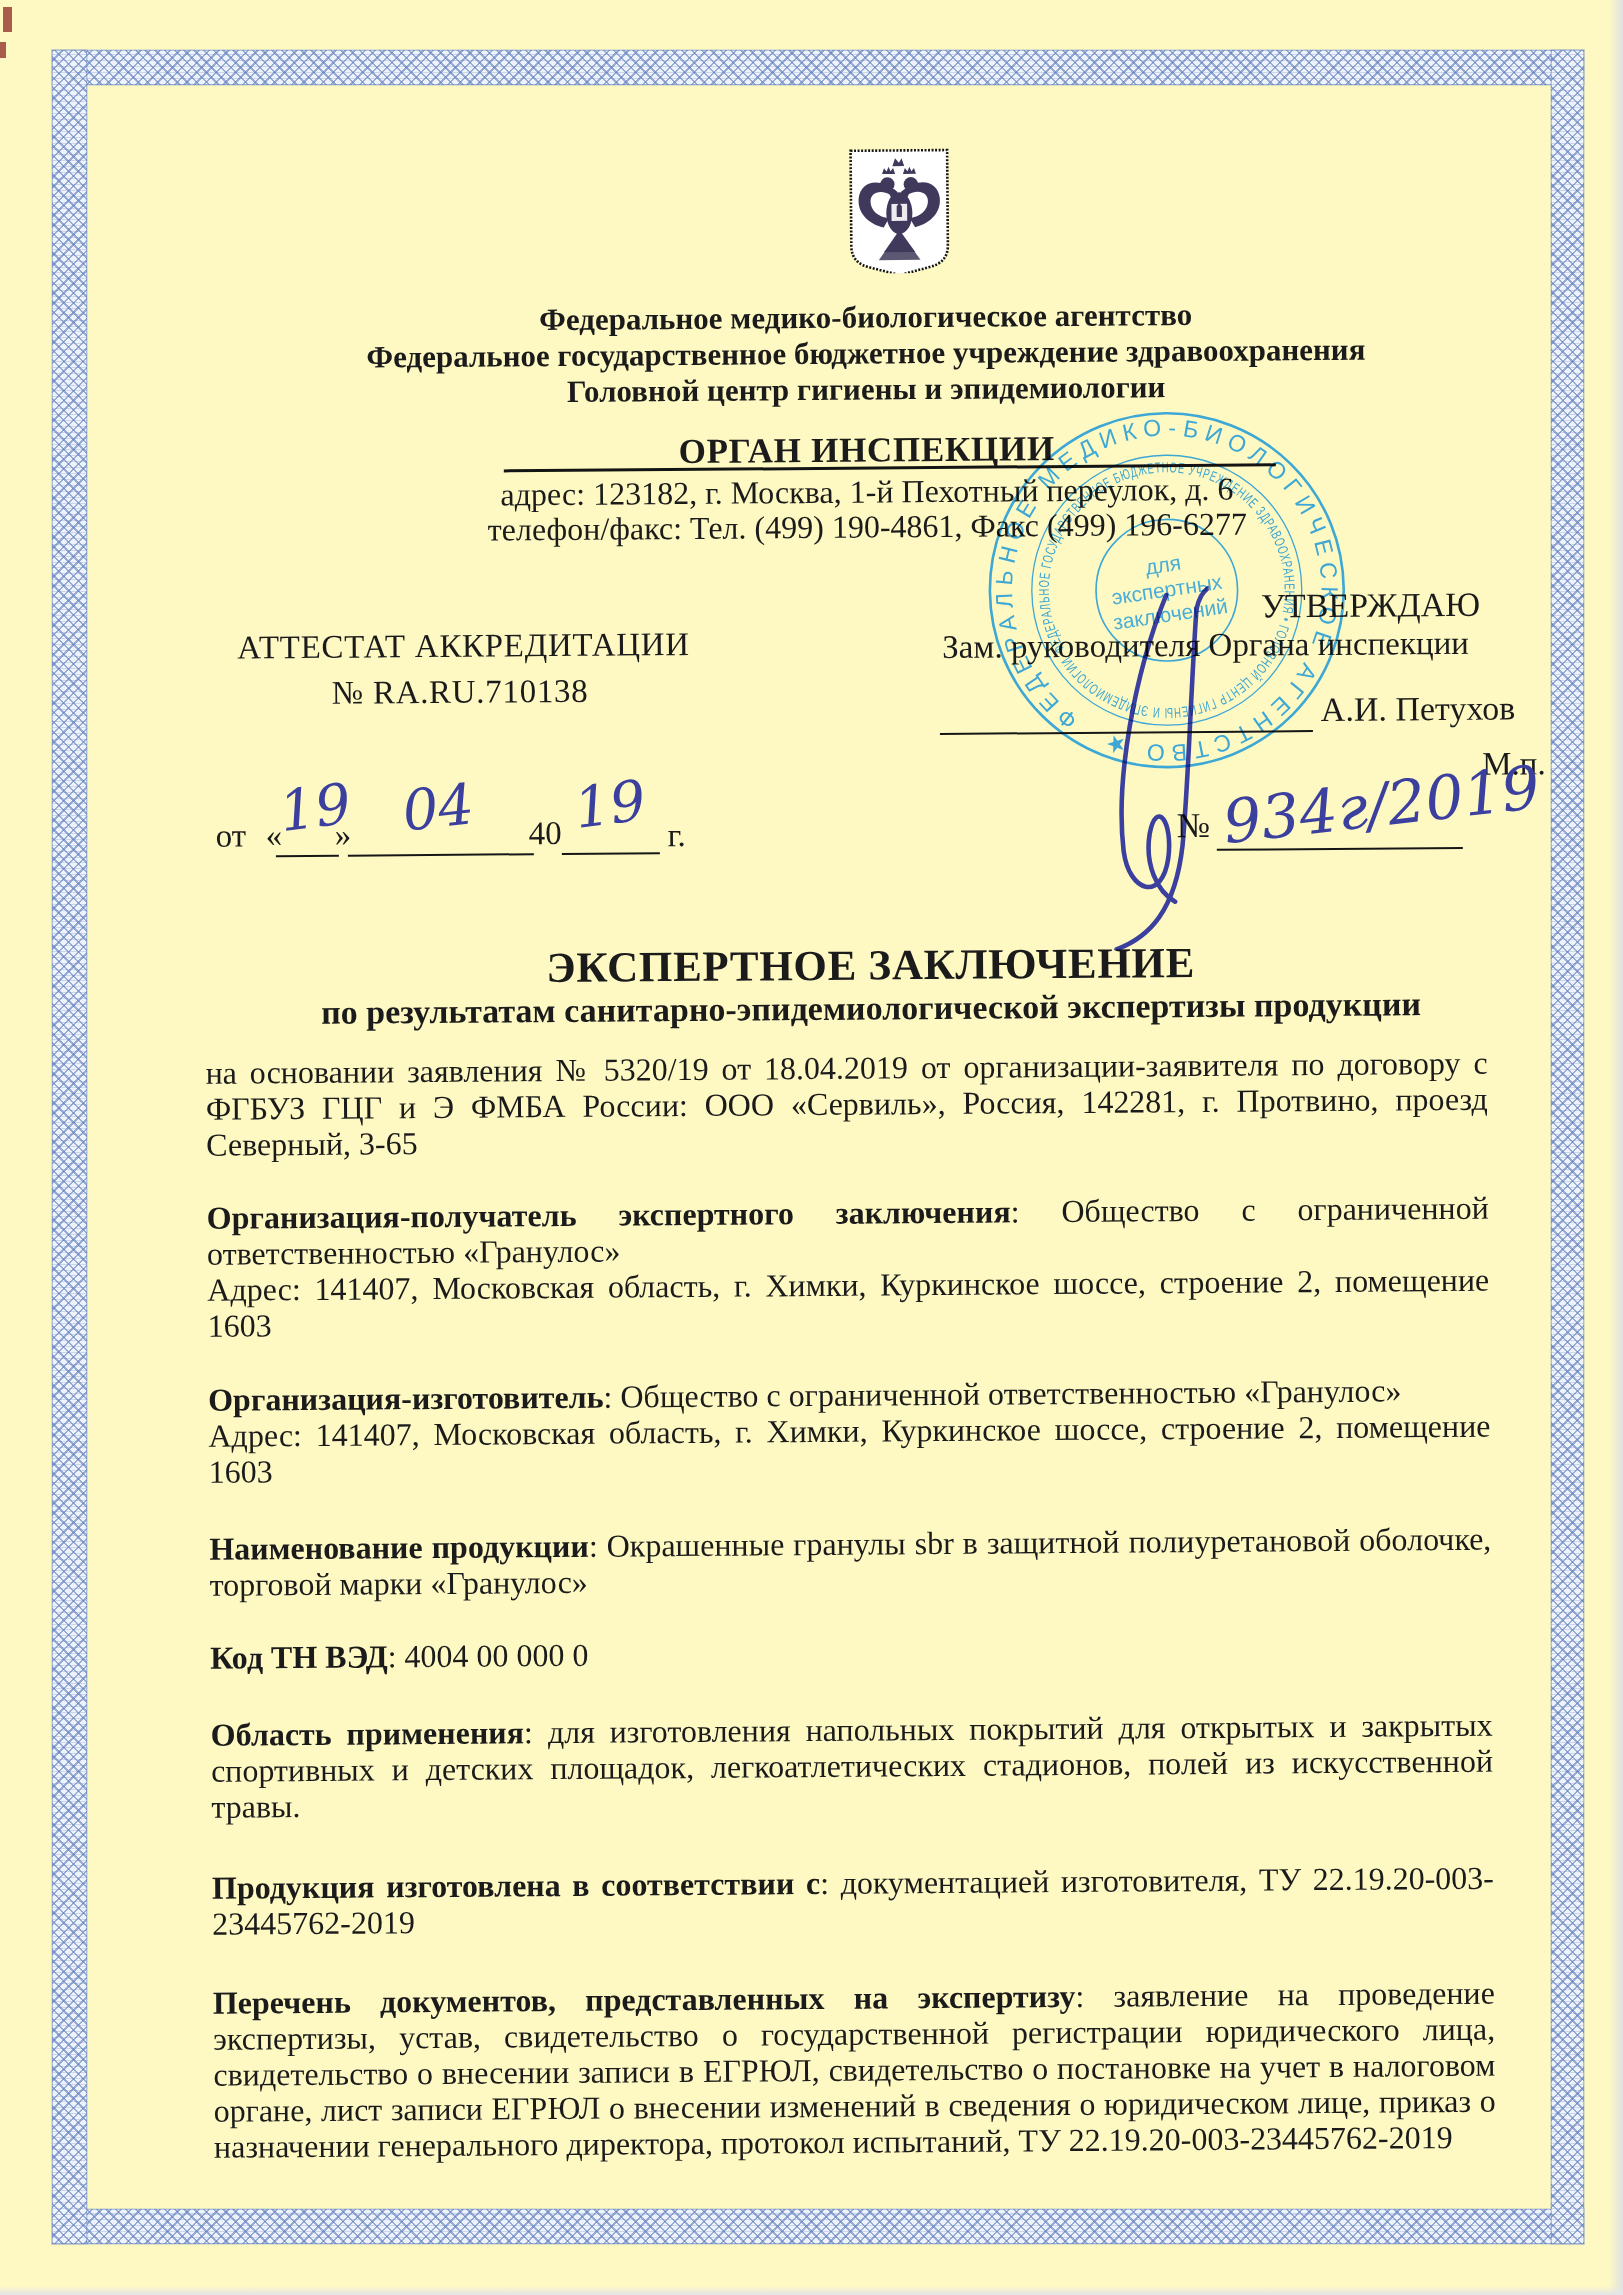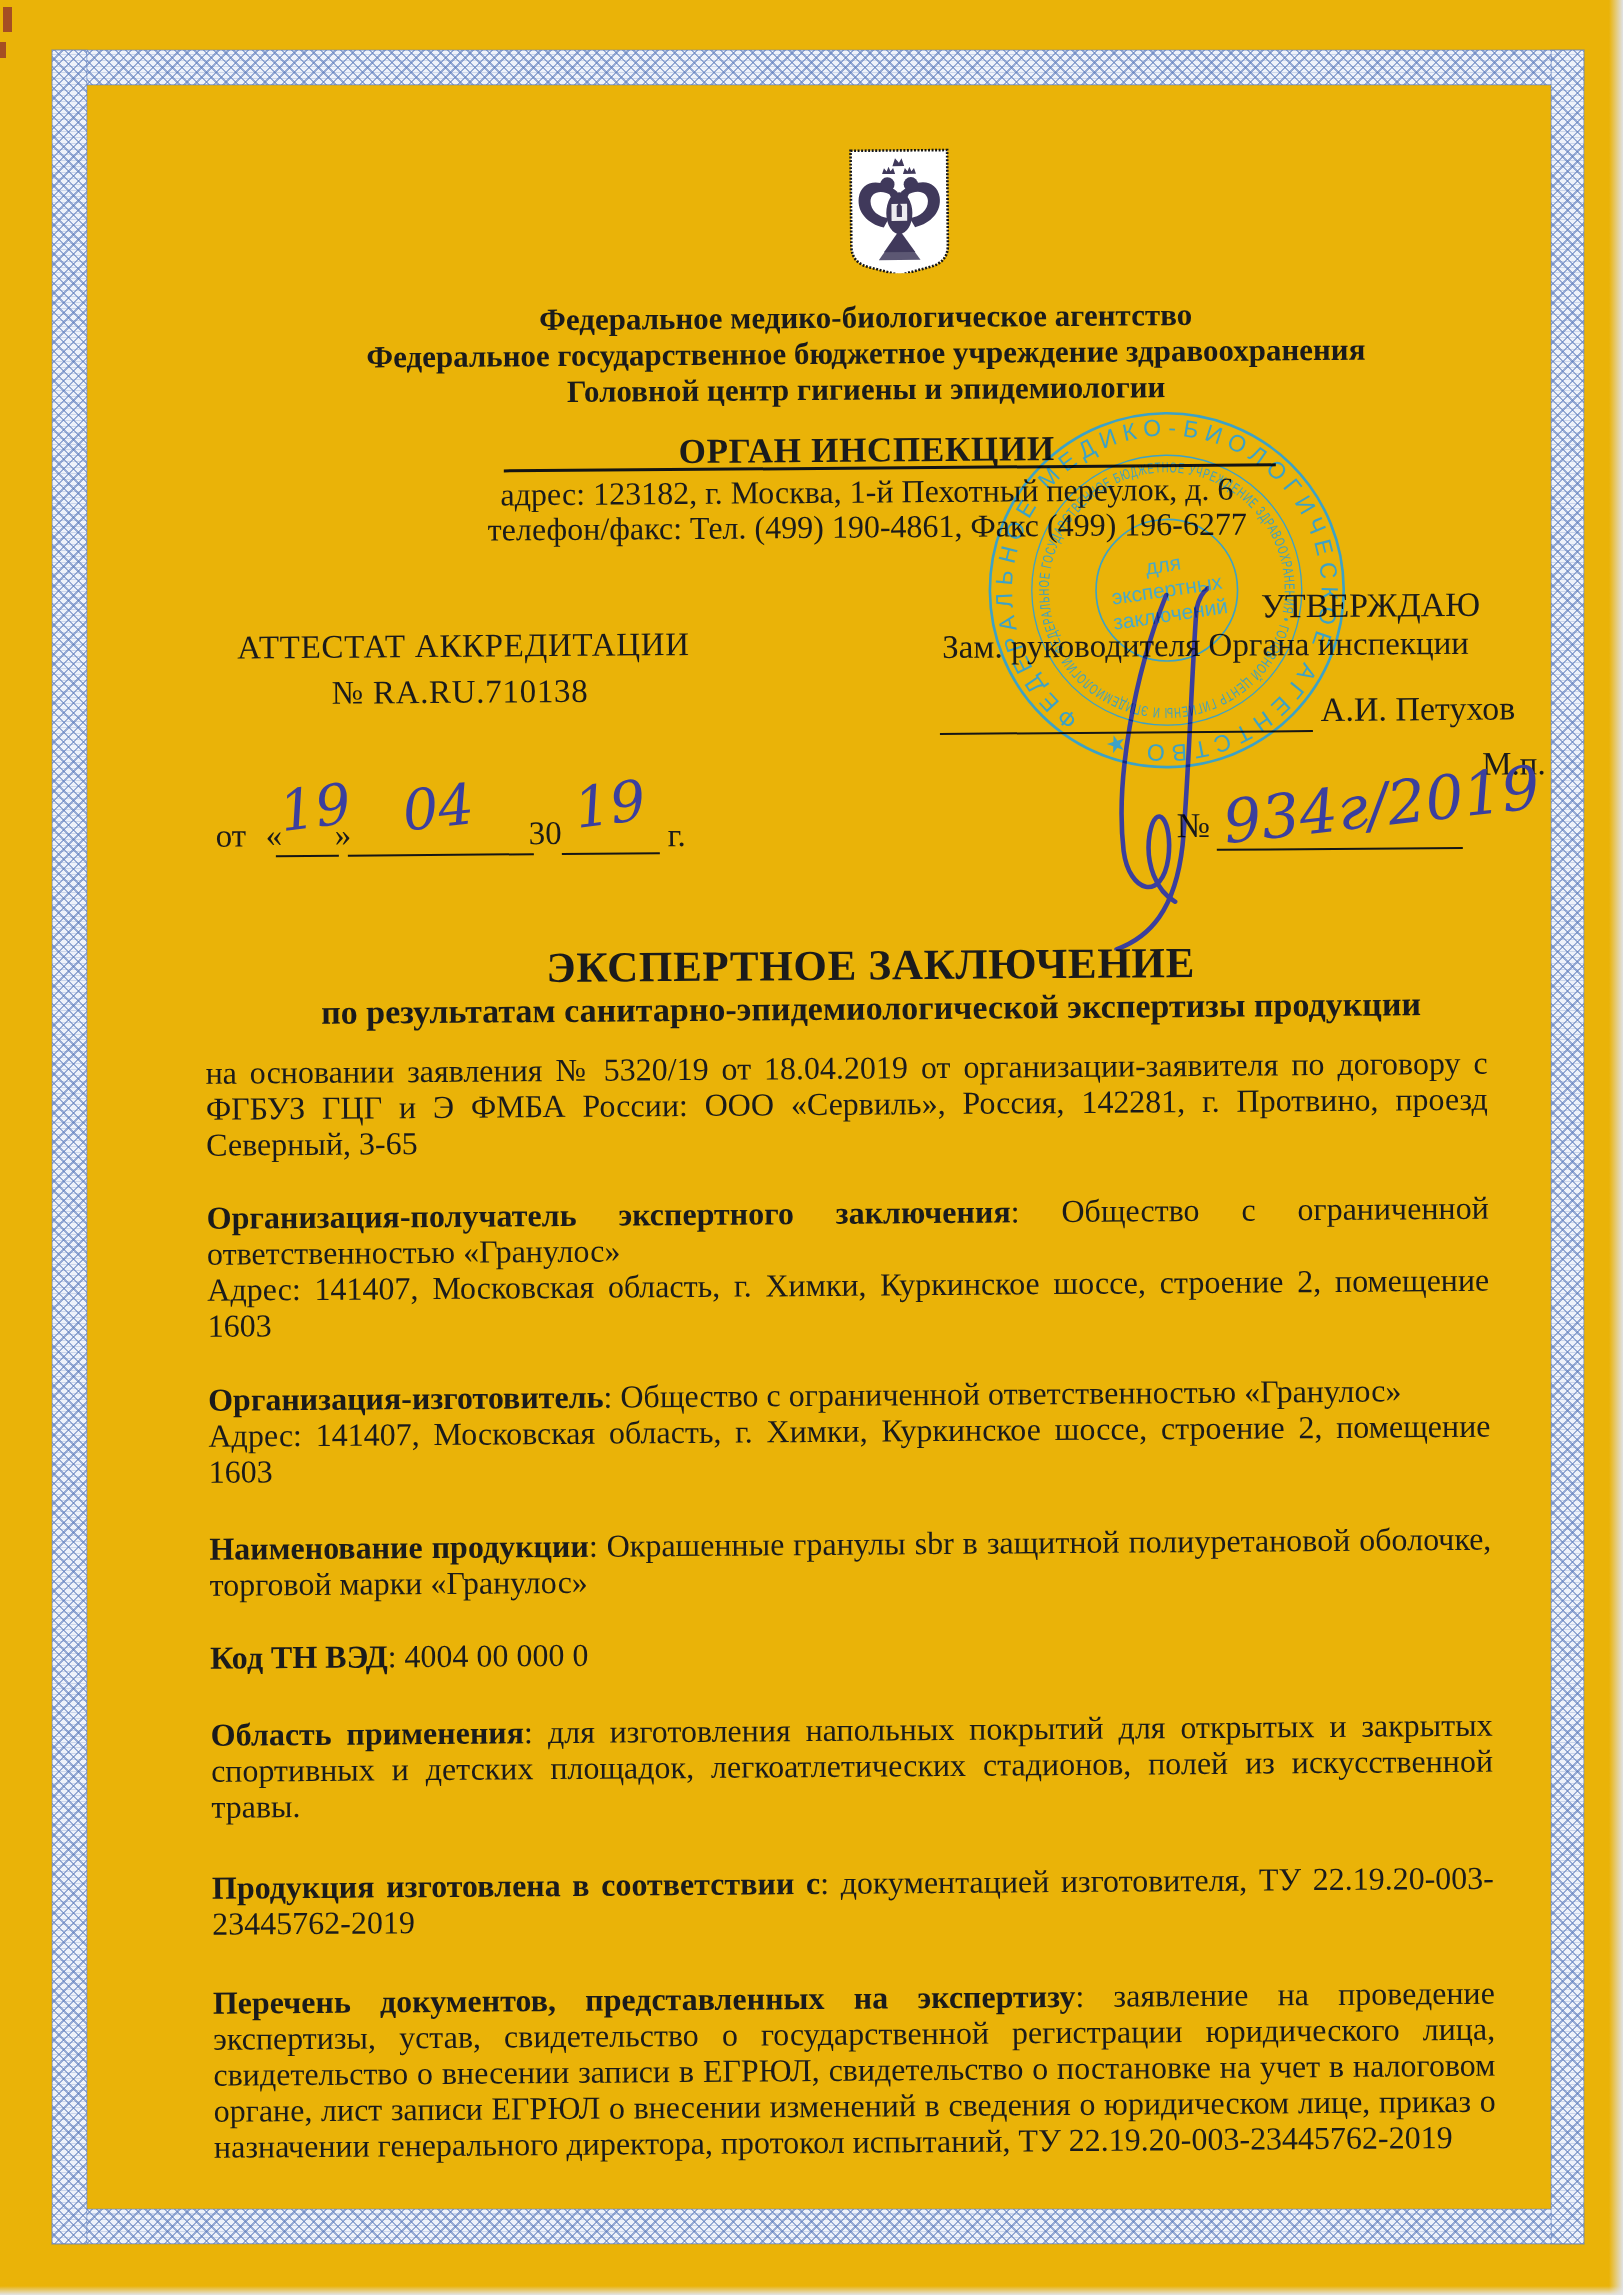--- a/index.html
+++ b/index.html
@@ -1,16 +1,16 @@
 <!DOCTYPE html>
 <html style="font-size:10.5px"><head>
 <meta charset="utf-8">
 <style>
   html,body{margin:0;padding:0;background:#ffffff;}
-  .page{position:relative;width:1623px;height:2295px;background:#eab308;overflow:hidden;
+  .page{position:relative;width:1623px;height:2295px;background:#fef9c3;overflow:hidden;
         font-family:"Liberation Serif","DejaVu Serif",serif;color:#1b1b1b;}
   
   .frame{position:absolute;background-color:#eef2fa;
     background-image:
       repeating-linear-gradient(45deg, rgba(98,128,190,.62) 0 1.7px, rgba(255,255,255,0) 1.7px 6.9px),
       repeating-linear-gradient(135deg, rgba(98,128,190,.62) 0 1.7px, rgba(255,255,255,0) 1.7px 6.9px),
       repeating-linear-gradient(0deg, rgba(98,128,190,.25) 0 1px, rgba(255,255,255,0) 1px 5.9px);
     box-shadow: inset 0 0 0 1px rgba(98,128,190,.45), 0 0 0 0.7px rgba(98,128,190,.3);}
   .frame-top{left:52px;top:50px;right:39px;height:35px;}
   .frame-bottom{left:52px;bottom:51px;right:39px;height:35px;}
@@ -105,21 +105,21 @@
     <div class="abs plain" style="left:1322px;top:695px;font-size:34px;">А.И. Петухов</div>
     <div class="abs plain" style="left:1483px;top:751px;">М.п.</div>
 
     <div class="abs plain" style="left:216px;top:813px;">от</div>
     <div class="abs plain" style="left:266px;top:813px;">«</div>
     <div class="abs hand" style="left:280px;top:771px;font-size:56px;transform:rotate(-7deg);">19</div>
     <div class="abs plain" style="left:335px;top:813px;">»</div>
     <div class="uline" style="left:276px;top:851px;width:63px;"></div>
     <div class="uline" style="left:348px;top:851px;width:186px;"></div>
     <div class="abs hand" style="left:403px;top:772px;font-size:56px;transform:rotate(-6deg);">04</div>
-    <div class="abs plain" style="left:529px;top:813px;">30</div>
+    <div class="abs plain" style="left:529px;top:813px;">40</div>
     <div class="uline" style="left:562px;top:851px;width:98px;"></div>
     <div class="abs hand" style="left:575px;top:770px;font-size:56px;transform:rotate(-7deg);">19</div>
     <div class="abs plain" style="left:668px;top:816px;">г.</div>
 
     <div class="abs plain" style="left:1177px;top:809px;font-size:35px;">№</div>
     <div class="uline" style="left:1217px;top:852px;width:246px;"></div>
     <div class="abs hand" style="left:1223px;top:774px;font-size:60px;transform:rotate(-6deg);">934г/2019</div>
 
     <div class="abs center-box" style="top:941px;"><span class="title-main">ЭКСПЕРТНОЕ ЗАКЛЮЧЕНИЕ</span></div>
     <div class="abs center-box" style="top:990px;"><span class="title-sub">по результатам санитарно-эпидемиологической экспертизы продукции</span></div>

